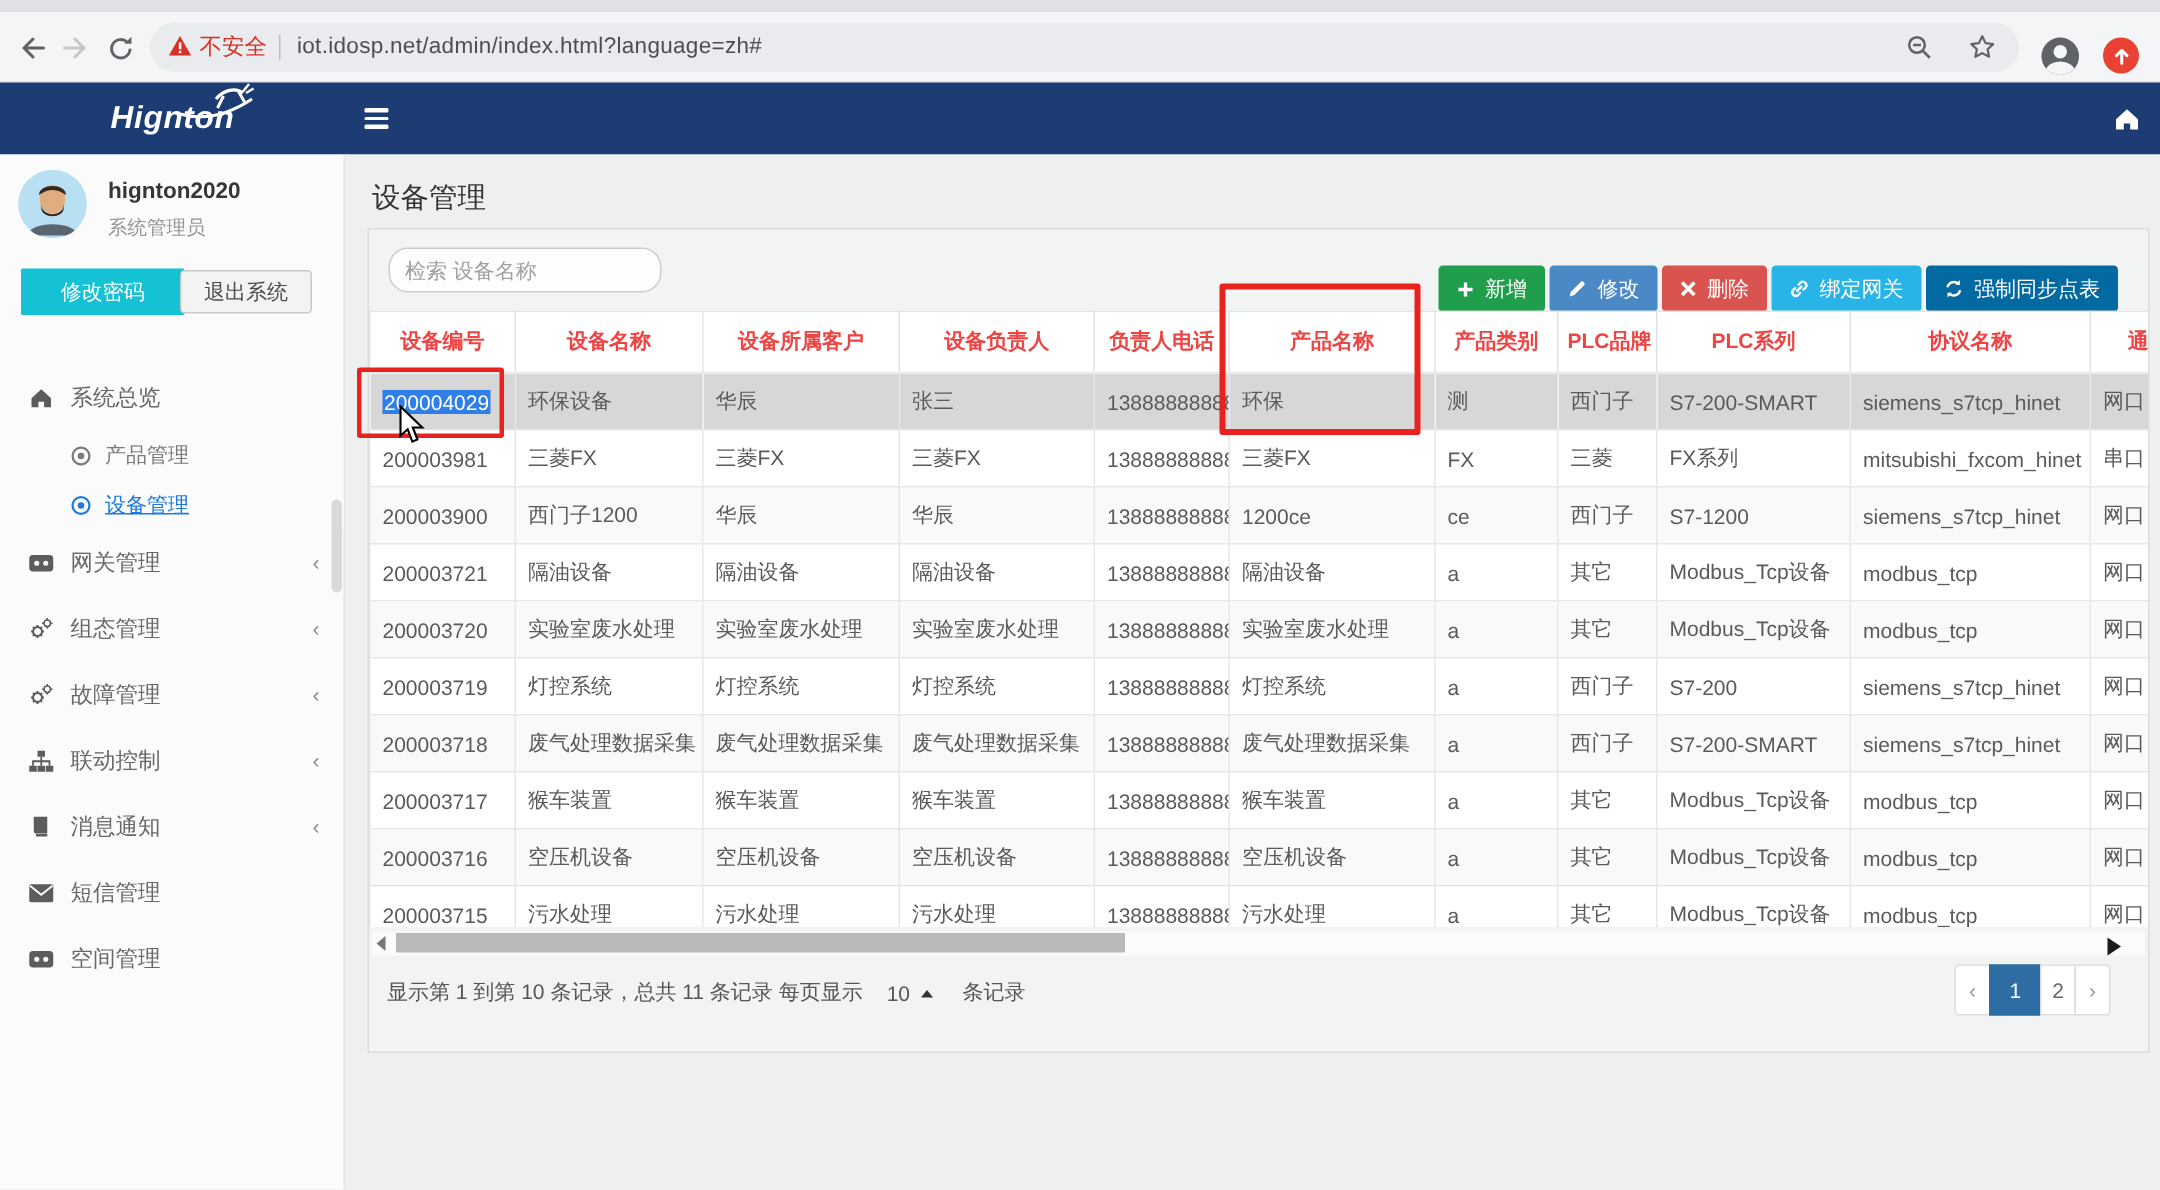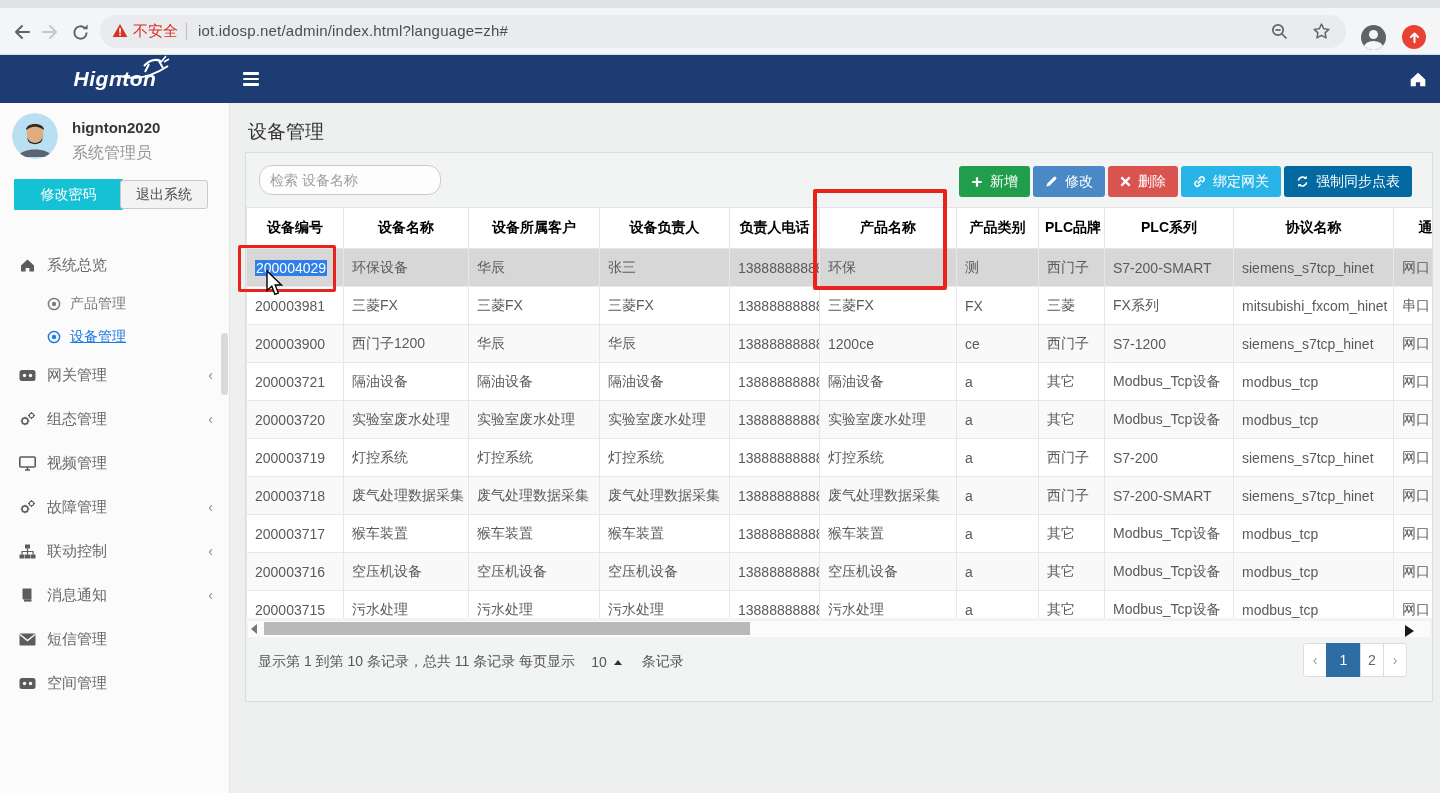--- a/index.html
+++ b/index.html
@@ -27,21 +27,21 @@
   .logo-text{font-size:21px;font-weight:bold;font-style:italic;letter-spacing:.5px;}
   .logo-deer{position:absolute;right:-14px;top:-13px;}
   .hamburger{position:absolute;left:243px;top:17px;width:16px;height:14px;cursor:pointer;}
   .hamburger div{height:2.5px;background:#fff;margin-bottom:3px;border-radius:1px;}
   .nav-home{position:absolute;left:1409px;top:15px;width:18px;height:18px;}
 
   
   .sidebar{position:absolute;left:0;top:103px;width:230px;height:690px;background:#fbfbfb;border-right:1px solid #e4e4e4;box-sizing:border-box;}
   .user-avatar{position:absolute;left:12px;top:10px;width:46px;height:46px;border-radius:50%;overflow:hidden;}
   .user-name{position:absolute;left:72px;top:16px;font-size:15px;font-weight:bold;color:#363636;}
-  .user-role{position:absolute;left:72px;top:40px;font-size:16px;color:#949494;}
+  .user-role{position:absolute;left:72px;top:40px;font-size:13px;color:#949494;}
   .btn-pass{position:absolute;left:14px;top:76px;width:109px;height:31px;background:#15c1d4;color:#fff;font-size:14px;border:none;border-radius:1px;display:flex;align-items:center;justify-content:center;cursor:pointer;}
   .btn-logout{position:absolute;left:120px;top:77px;width:88px;height:29px;background:#f3f3f3;color:#4a4a4a;font-size:14px;border:1px solid #c9c9c9;border-radius:3px;display:flex;align-items:center;justify-content:center;box-sizing:border-box;cursor:pointer;}
   .menu{position:absolute;left:0;top:140px;right:0;}
   .m-item{height:44px;display:flex;align-items:center;padding-left:18px;color:#686868;font-size:15px;cursor:pointer;}
   .m-item .ic{width:18px;height:16px;margin-right:11px;color:#5c5c5c;flex:0 0 18px;display:flex;align-items:center;justify-content:center;}
   .m-item.active-parent{background:#d5d5d5;border-left:4px solid #1d3c74;padding-left:14px;color:#4a4a4a;}
   .chev{margin-left:auto;margin-right:16px;color:#8a8a8a;font-size:14px;}
   .chev.down{transform:rotate(-90deg);}
   .sub{background:#fbfbfb;}
   .s-item{height:33px;display:flex;align-items:center;padding-left:46px;font-size:14px;color:#7a7a7a;cursor:pointer;}
@@ -50,29 +50,29 @@
   .s-item.active .lbl{text-decoration:underline;}
   .s-item.active .ic{color:#1e7ae0;}
   .side-scroll{position:absolute;right:1px;top:230px;width:7px;height:62px;background:#d9d9d9;border-radius:4px;}
 
   
   .main{position:absolute;left:230px;top:103px;width:1210px;height:690px;background:#edf0ef;}
   .page-title{position:absolute;left:18px;top:16px;font-size:19px;color:#333;}
   .panel{position:absolute;left:15px;top:49px;width:1186px;height:548px;border:1px solid #d9dddd;background:#f1f4f3;box-sizing:content-box;}
   .search-input{position:absolute;left:13px;top:12px;width:182px;height:30px;border:1px solid #ccc;border-radius:13px;background:#fdfdfd;font-size:14px;color:#444;padding:0 10px;box-sizing:border-box;outline:none;font-family:inherit;}
   .search-input::placeholder{color:#a0a0a0;}
-  .toolbar{position:absolute;right:20px;top:13px;display:flex;gap:3px;justify-content:space-between;}
+  .toolbar{position:absolute;right:20px;top:24px;display:flex;gap:3px;justify-content:space-between;}
   .tbtn{height:31px;border:none;border-radius:3px;color:#fff;font-size:14px;display:flex;align-items:center;gap:7px;padding:0 12px;cursor:pointer;font-family:inherit;}
   .tbtn svg{flex:0 0 auto;}
   .tb-add{background:#219e4c;}.tb-edit{background:#4a89c6;}.tb-del{background:#d9534f;}
   .tb-bind{background:#29b4e8;}.tb-sync{background:#0369a1;}
 
   .table-wrap{position:absolute;left:0;top:54px;width:1186px;height:411px;overflow:hidden;background:#fff;}
   table.device{border-collapse:collapse;table-layout:fixed;width:1239px;background:#fff;}
-  table.device th{height:40px;font-size:14px;font-weight:bold;color:#000000;text-align:center;border:1px solid #e4e4e4;background:#fff;padding:0 6px;white-space:nowrap;overflow:hidden;}
+  table.device th{height:40px;font-size:14px;font-weight:bold;color:#ef4444;text-align:center;border:1px solid #e4e4e4;background:#fff;padding:0 6px;white-space:nowrap;overflow:hidden;}
   table.device td{height:37px;font-size:14px;color:#5a5a5a;text-align:left;border:1px solid #e7e7e7;padding:0 8px;white-space:nowrap;overflow:hidden;}
   table.device tbody tr:nth-child(odd){background:#f9f9f9;}
   table.device tbody tr.selected{background:#d7d7d7;}
   .sel-text{background:#2e80e8;color:#fff;padding:0 1px;}
 
   .hscroll{position:absolute;left:2px;top:468px;width:1182px;height:16px;background:#fbfbfb;}
   .hs-thumb{position:absolute;left:16px;top:1px;width:486px;height:13px;background:#b9b9b9;cursor:pointer;}
   .hs-left{position:absolute;left:3px;top:3px;width:0;height:0;border-top:5px solid transparent;border-bottom:5px solid transparent;border-right:6px solid #777;cursor:pointer;}
   .hs-right{position:absolute;right:12px;top:2px;width:0;height:0;border-top:6px solid transparent;border-bottom:6px solid transparent;border-left:8px solid #1a1a1a;cursor:pointer;}
 
@@ -240,29 +240,20 @@
                 <circle cx="12.5" cy="4.5" r="2.2" fill="none"></circle>
                 <path d="M12.5 1v1.2M12.5 6.8V8M9 4.5h1.2M14.8 4.5H16"></path>
               </g>
             </svg>
           </span>
         <span class="lbl">组态管理</span>
         <span class="chev">‹</span>
       </div>
       <div class="m-item">
         <span class="ic">
-            <svg width="17" height="15" viewBox="0 0 17 15">
-              <rect x="0.8" y="1" width="15.4" height="10" rx="1" fill="none" stroke="currentColor" stroke-width="1.6"></rect>
-              <path d="M6 14h5M8.5 11v3" stroke="currentColor" stroke-width="1.6"></path>
-            </svg>
-          </span>
-        <span class="lbl">视频管理</span>
-      </div>
-      <div class="m-item">
-        <span class="ic">
             <svg width="17" height="16" viewBox="0 0 17 16">
               <g stroke="currentColor" stroke-width="1.3">
                 <circle cx="6" cy="10" r="3" fill="none"></circle>
                 <path d="M6 5.7v2M6 12.3v2M1.7 10h2M8.3 10h2M3 7l1.4 1.4M7.6 11.6L9 13M9 7L7.6 8.4M4.4 11.6L3 13"></path>
               </g>
               <g stroke="currentColor" stroke-width="1.1">
                 <circle cx="12.5" cy="4.5" r="2.2" fill="none"></circle>
                 <path d="M12.5 1v1.2M12.5 6.8V8M9 4.5h1.2M14.8 4.5H16"></path>
               </g>
             </svg>

